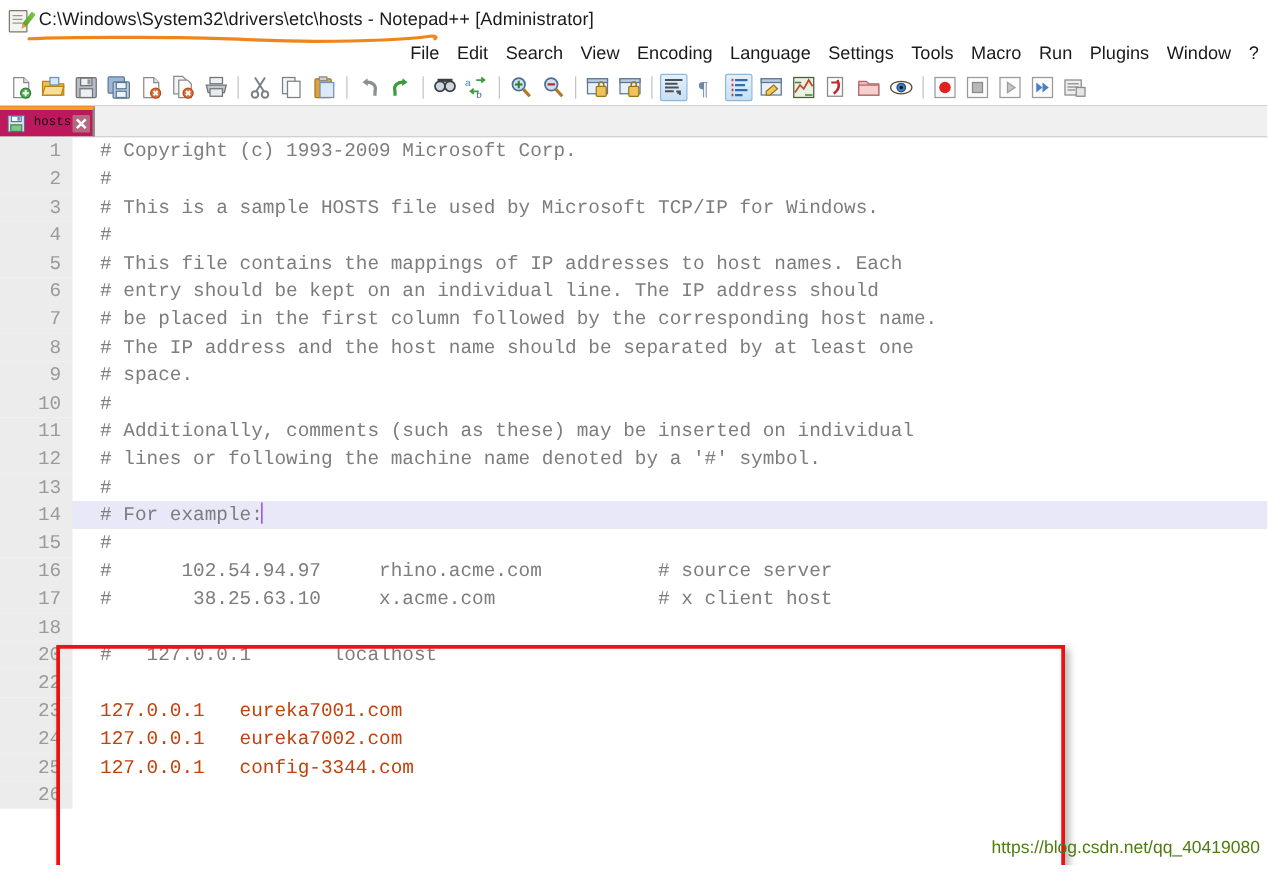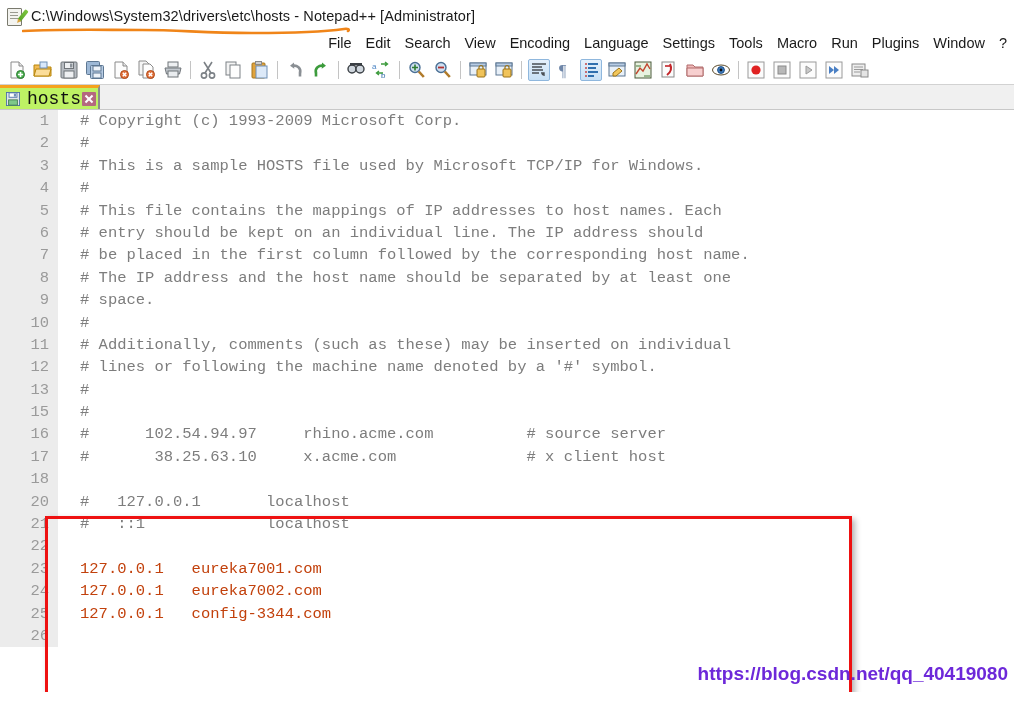--- a/index.html
+++ b/index.html
@@ -135,29 +135,29 @@
     height: 25px;
     background: #f0f0f0;
     border-bottom: 1px solid #c8c8c8;
     display: flex;
     align-items: flex-start;
     box-sizing: border-box;
     position: relative;
   }
   .tab {
     height: 24px;
-    background: #bef264;
+    background: #be185d;
     border-right: 2px solid #8c8c8c;
     border-top: 3px solid #f5a21e;
     display: flex;
     align-items: center;
     padding: 0 2px 0 6px;
     box-sizing: border-box;
     font-family: "Liberation Mono", monospace;
-    font-size: 18px;
+    font-size: 10px;
     color: #101010;
   }
   .tab-save-icon {
     width: 14px; height: 14px;
     margin-right: 7px;
     flex: 0 0 auto;
   }
   .tab-label { white-space: nowrap; }
   .tab-close {
     width: 14px; height: 14px;
@@ -241,27 +241,26 @@
     box-sizing: border-box;
     box-shadow: 3px 3px 6px rgba(0,0,0,0.30);
     pointer-events: none;
     z-index: 5;
   }
 
   .watermark {
     position: absolute;
     right: 6px;
     bottom: 7px;
-    font-size: 19px;
-    color: #6d28d9;
+    font-size: 14px;
+    color: #4d7c0f;
     font-family: "Liberation Sans", sans-serif;
     white-space: nowrap;
     z-index: 6;
     user-select: none;
-    font-weight: bold;
   }
 </style>
 </head>
 <body>
 
 <div class="titlebar">
   <div class="app-icon">
     <div class="sheet"></div>
     <div class="pencil"></div>
   </div>
@@ -573,26 +572,26 @@
       <div class="line"><div class="gutter">4</div><div class="lcontent comment">#</div></div>
       <div class="line"><div class="gutter">5</div><div class="lcontent comment"># This file contains the mappings of IP addresses to host names. Each</div></div>
       <div class="line"><div class="gutter">6</div><div class="lcontent comment"># entry should be kept on an individual line. The IP address should</div></div>
       <div class="line"><div class="gutter">7</div><div class="lcontent comment"># be placed in the first column followed by the corresponding host name.</div></div>
       <div class="line"><div class="gutter">8</div><div class="lcontent comment"># The IP address and the host name should be separated by at least one</div></div>
       <div class="line"><div class="gutter">9</div><div class="lcontent comment"># space.</div></div>
       <div class="line"><div class="gutter">10</div><div class="lcontent comment">#</div></div>
       <div class="line"><div class="gutter">11</div><div class="lcontent comment"># Additionally, comments (such as these) may be inserted on individual</div></div>
       <div class="line"><div class="gutter">12</div><div class="lcontent comment"># lines or following the machine name denoted by a '#' symbol.</div></div>
       <div class="line"><div class="gutter">13</div><div class="lcontent comment">#</div></div>
+      <div class="line current"><div class="gutter">14</div><div class="lcontent comment"># For example:<span class="caret"></span></div></div>
       <div class="line"><div class="gutter">15</div><div class="lcontent comment">#</div></div>
       <div class="line"><div class="gutter">16</div><div class="lcontent comment">#      102.54.94.97     rhino.acme.com          # source server</div></div>
       <div class="line"><div class="gutter">17</div><div class="lcontent comment">#       38.25.63.10     x.acme.com              # x client host</div></div>
       <div class="line"><div class="gutter">18</div><div class="lcontent comment"></div></div>
       <div class="line"><div class="gutter">20</div><div class="lcontent comment">#   127.0.0.1       localhost</div></div>
-      <div class="line"><div class="gutter">21</div><div class="lcontent comment">#   ::1             localhost</div></div>
       <div class="line"><div class="gutter">22</div><div class="lcontent"></div></div>
       <div class="line"><div class="gutter">23</div><div class="lcontent">127.0.0.1   eureka7001.com</div></div>
       <div class="line"><div class="gutter">24</div><div class="lcontent">127.0.0.1   eureka7002.com</div></div>
       <div class="line"><div class="gutter">25</div><div class="lcontent">127.0.0.1   config-3344.com</div></div>
       <div class="line"><div class="gutter">26</div><div class="lcontent"></div></div>
     </div>
   <div class="redbox"></div>
   <div class="watermark">https://blog.csdn.net/qq_40419080</div>
 </div>
 

